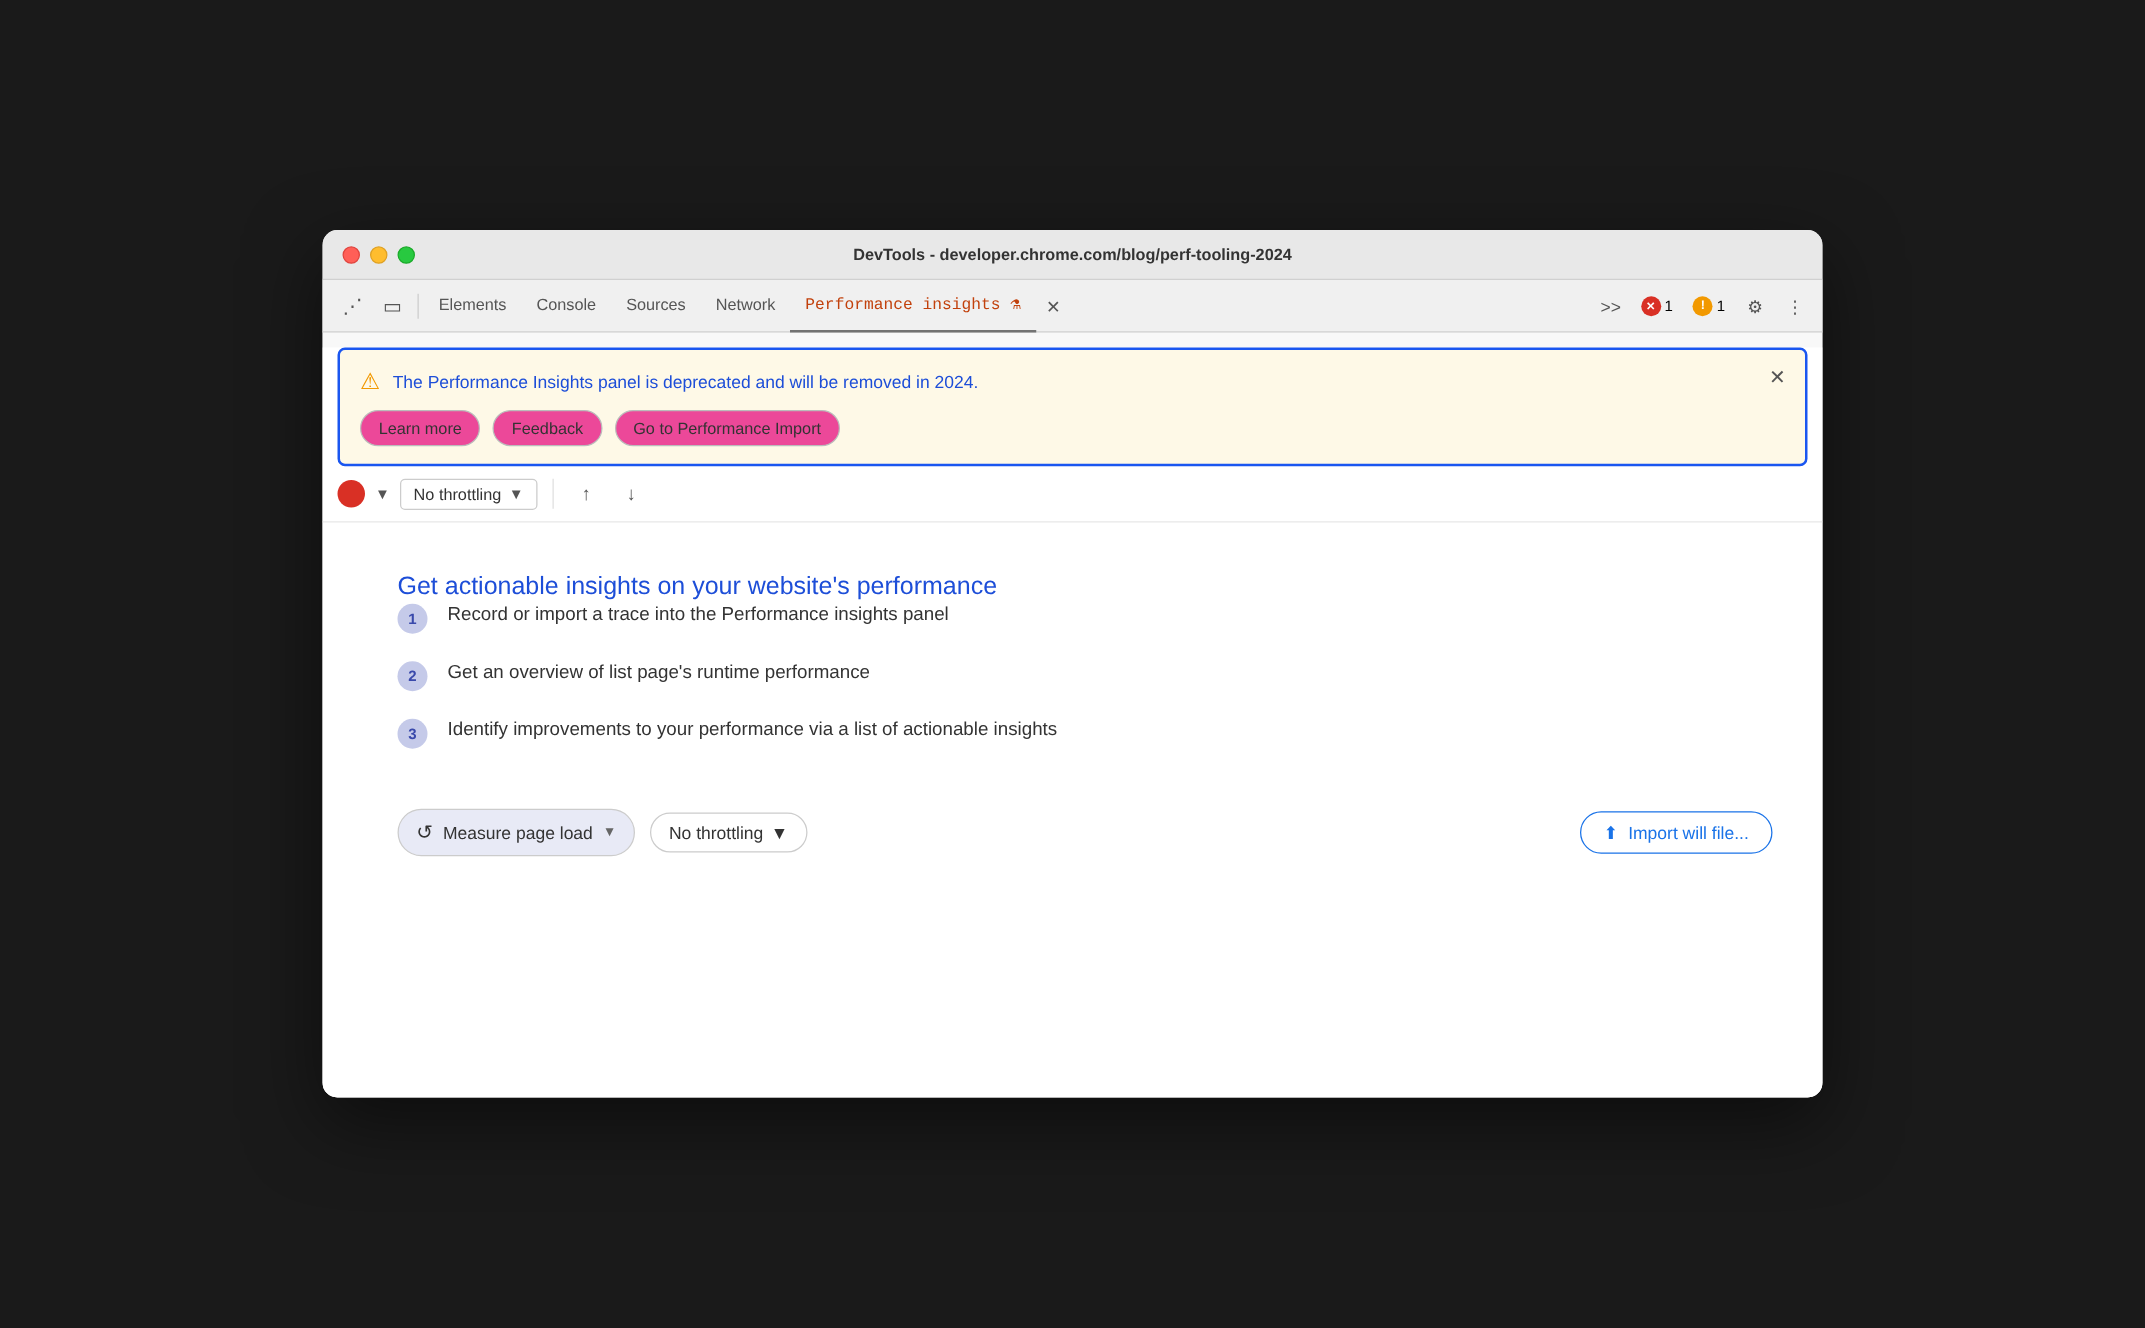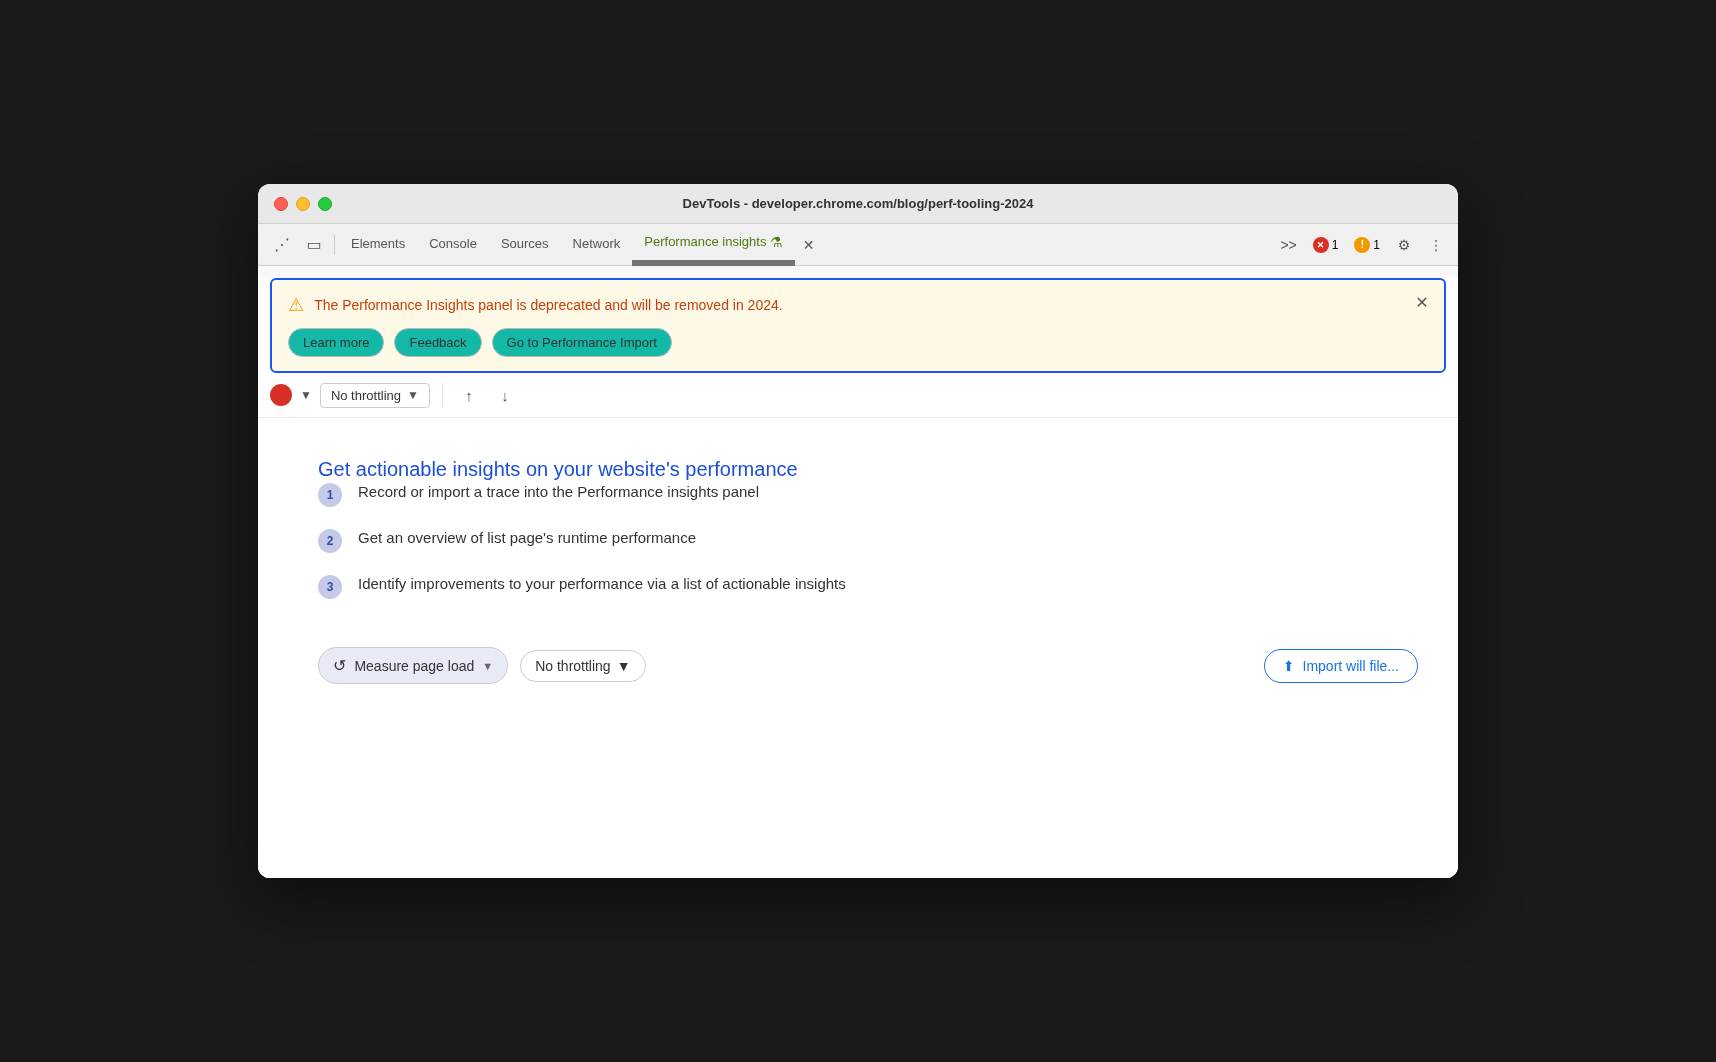--- a/index.html
+++ b/index.html
@@ -82,23 +82,24 @@
       height: 42px;
       display: flex;
       align-items: center;
       font-size: 13px;
       color: #555;
       cursor: pointer;
       white-space: nowrap;
       border-bottom: 2px solid transparent;
     }
     .tab.active {
-      color: #4d7c0f;
-      border-bottom: 6px solid #737373;
+      color: #c2410c;
+      border-bottom: 2px solid #737373;
       background: transparent;
+      font-family: Liberation Mono, monospace;
     }
     .tabs-right {
       margin-left: auto;
       display: flex;
       align-items: center;
       gap: 4px;
     }
     .tab-right-btn {
       display: flex;
       align-items: center;
@@ -155,31 +156,31 @@
       display: flex;
       align-items: center;
       gap: 10px;
     }
     .warning-icon {
       font-size: 18px;
       color: #f29900;
     }
     .warning-text {
       font-size: 14px;
-      color: #c2410c;
+      color: #1d4ed8;
     }
     .warning-buttons {
       display: flex;
       gap: 10px;
     }
     .warning-btn {
       padding: 6px 14px;
       border: 1px solid #bbb;
       border-radius: 20px;
-      background: #14b8a6;
+      background: #ec4899;
       font-size: 13px;
       color: #333;
       cursor: pointer;
     }
     .banner-close {
       position: absolute;
       top: 10px;
       right: 10px;
       width: 24px;
       height: 24px;

